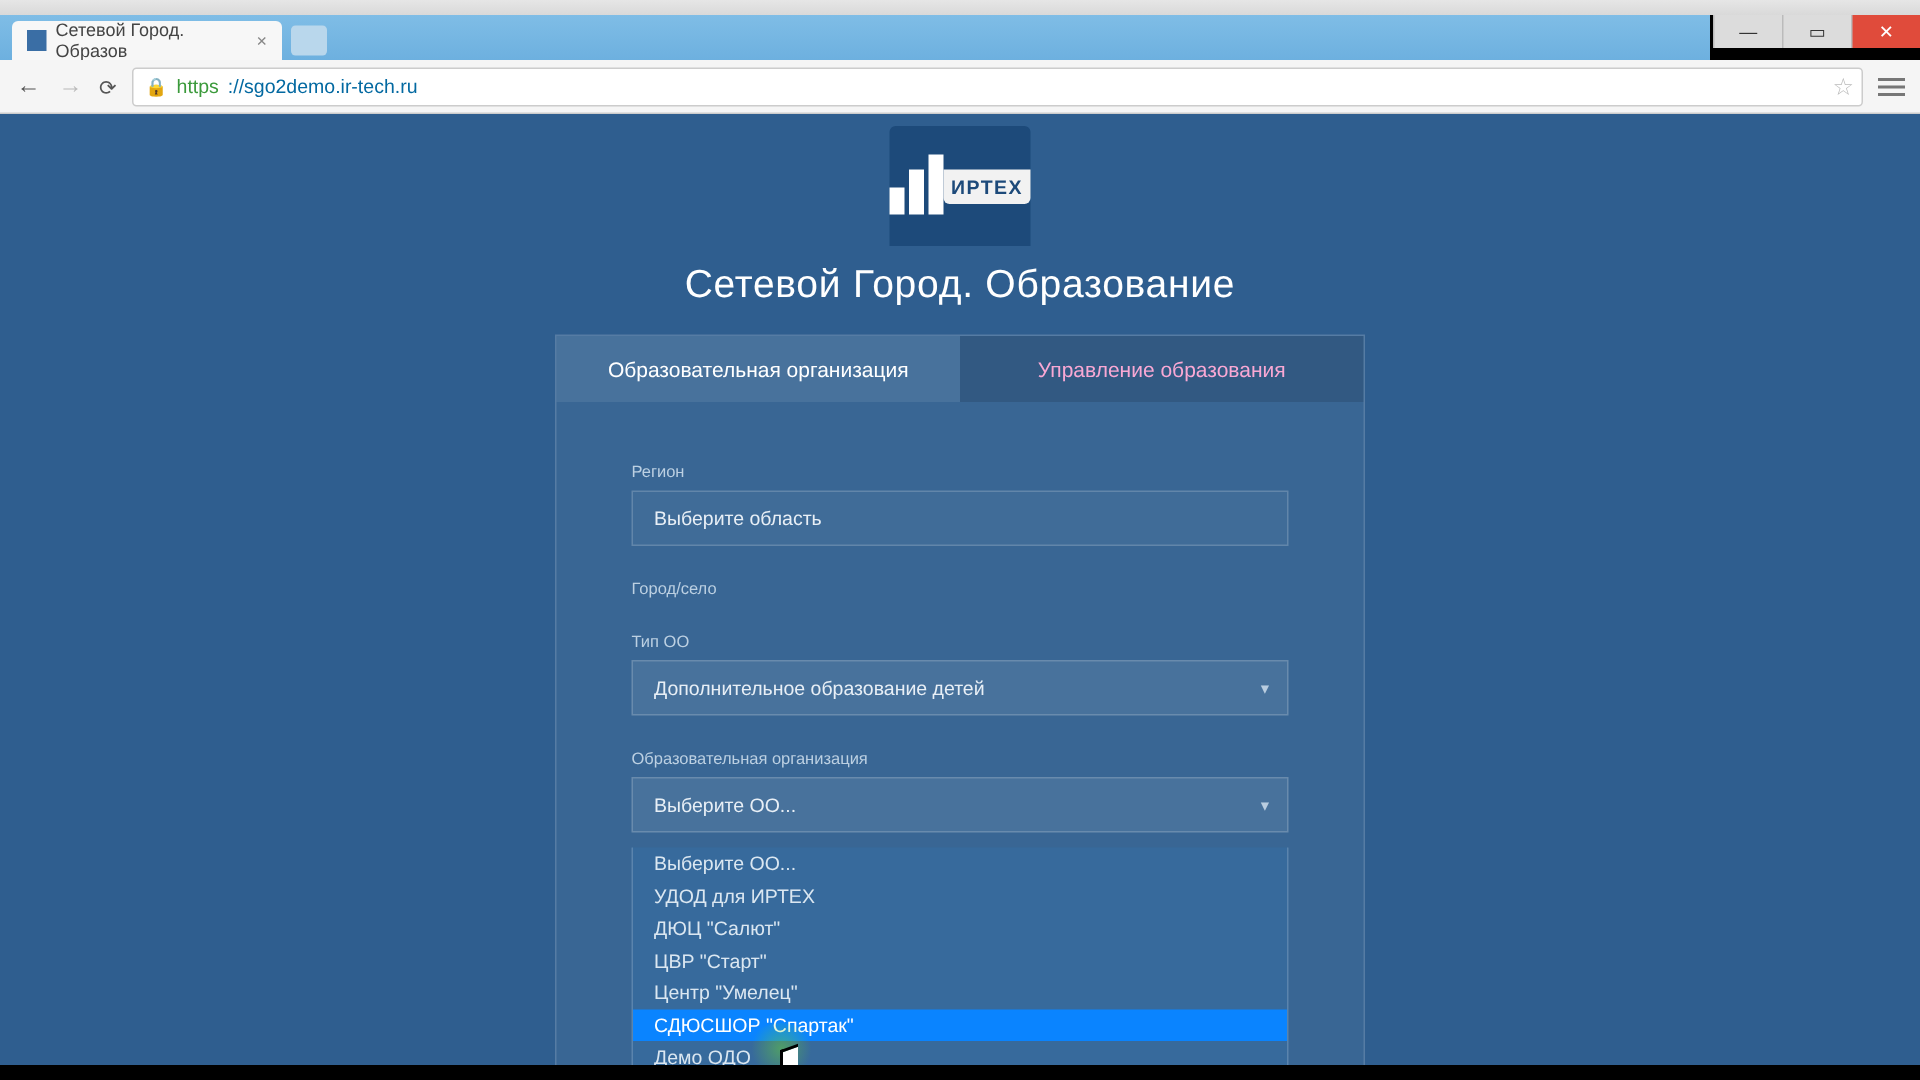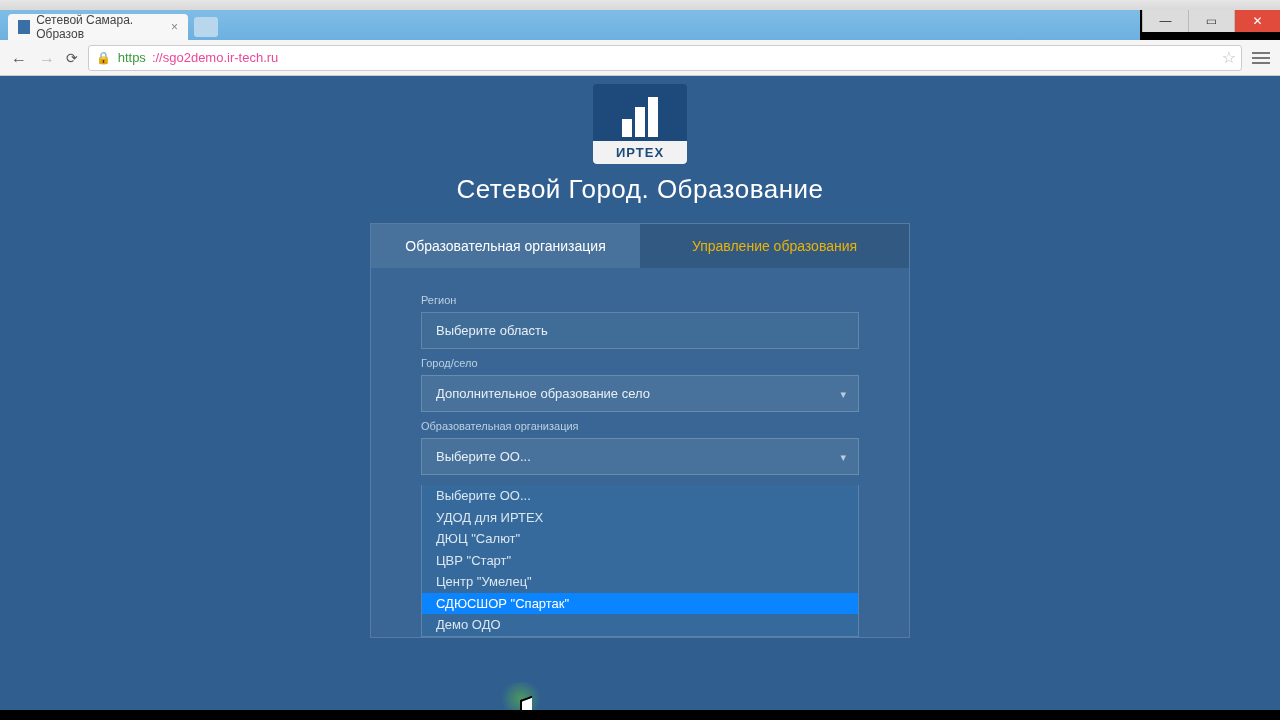--- a/index.html
+++ b/index.html
@@ -41,56 +41,56 @@
   }
   .nav-arrow { font-size:16px; color:#555; width:18px; text-align:center;}
   .nav-arrow.fwd { color:#bbb;}
   .reload { font-size:14px; color:#555; }
   .url-bar {
     flex:1; height:26px; background:#fff; border:1px solid #ccc; border-radius:3px;
     display:flex; align-items:center; padding:0 8px; gap:6px; font-size:13px;
   }
   .lock { color:#5ca35c; font-size:12px; }
   .url-protocol { color:#3b9a3b; }
-  .url-rest { color:#ec4899; }
+  .url-rest { color:#0369a1; }
   .star { position:absolute; right:44px; color:#bbb; font-size:16px;}
   .menu-icon { width:18px; display:flex; flex-direction:column; gap:3px;}
   .menu-icon span{height:2px;background:#777;}
 
   
   .page {
     position:absolute; top:76px; left:0; right:0; bottom:10px;
     background:#2f5e8f;
     overflow:hidden;
   }
   .page-inner { width:100%; display:flex; flex-direction:column; align-items:center; padding-top:8px;}
 
-  .logo-box { width:94px;height:80px;background:#1d4a7a;border-radius:4px 4px 0 0;display:flex;flex-direction:column;align-items:center;justify-content:flex-end;}
+  .logo-box { width:94px;height:80px;background:#1d4a7a;border-radius:4px 4px 0 0;display:flex;flex-direction:row;align-items:center;justify-content:flex-end;}
   .logo-bars{display:flex;align-items:flex-end;gap:3px;height:42px;margin-bottom:4px;}
   .logo-bars span{width:10px;background:#fff;}
   .logo-bars span:nth-child(1){height:18px;}
   .logo-bars span:nth-child(2){height:30px;}
   .logo-bars span:nth-child(3){height:40px;}
   .logo-label{width:100%;background:#f2f2f2;color:#1d4a7a;font-weight:bold;text-align:center;font-size:13px;padding:4px 0;letter-spacing:1px;border-radius:0 0 4px 4px;}
 
   .main-title { color:#fff; font-size:26px; font-weight:300; margin-top:10px; letter-spacing:0.5px;}
 
   .card {
     margin-top:18px; width:540px; background:rgba(255,255,255,0.05);
     border:1px solid rgba(255,255,255,0.15);
   }
   .tabs { display:flex; }
   .tab {
-    flex:1; text-align:center; padding:14px 0; font-size:14px; color:#eab308; cursor:pointer;
+    flex:1; text-align:center; padding:14px 0; font-size:14px; color:#f9a8d4; cursor:pointer;
     background:rgba(0,0,0,0.12);
   }
   .tab.active { background:rgba(255,255,255,0.08); color:#fff; }
 
   .form { padding:18px 50px 10px 50px; }
-  .field-label { font-size:11px; color:#bcd0e2; margin-top:8px; margin-bottom:6px;}
+  .field-label { font-size:11px; color:#bcd0e2; margin-top:23px; margin-bottom:6px;}
   .select {
     background:rgba(255,255,255,0.08); border:1px solid rgba(255,255,255,0.18);
     padding:10px 14px; font-size:13px; color:#e8eff6; position:relative;
   }
   .select .chev { position:absolute; right:12px; top:50%; transform:translateY(-50%); color:#b9cde0; font-size:11px;}
   .select.plain { background:rgba(255,255,255,0.04); }
 
   .dropdown {
     margin:0 50px; background:#376a9c; border:1px solid rgba(255,255,255,0.18);
     border-top:none;
@@ -121,21 +121,21 @@
 </style>
 </head>
 <body>
 
 <div class="viewport">
   <div class="window-titlebar"></div>
 
   <div class="tab-strip">
     <div class="browser-tab">
       <span class="favicon"></span>
-      <span>Сетевой Самара. Образов</span>
+      <span>Сетевой Город. Образов</span>
       <span class="tab-close">×</span>
     </div>
     <div class="new-tab"></div>
   </div>
 
   <div class="win-controls">
     <div class="win-btn min"></div>
     <div class="win-btn max"></div>
     <div class="win-btn close"></div>
   </div>
@@ -177,22 +177,23 @@
         </div>
 
         <div class="form">
           <div class="field-label">Регион</div>
           <div class="select plain">
             <span>Выберите область</span>
           </div>
 
           <div class="field-label">Город/село</div>
 
+          <div class="field-label">Тип ОО</div>
           <div class="select">
-            <span>Дополнительное образование село</span>
+            <span>Дополнительное образование детей</span>
             <span class="chev">▾</span>
           </div>
 
           <div class="field-label">Образовательная организация</div>
           <div class="select">
             <span>Выберите ОО...</span>
             <span class="chev">▾</span>
           </div>
         </div>
 

